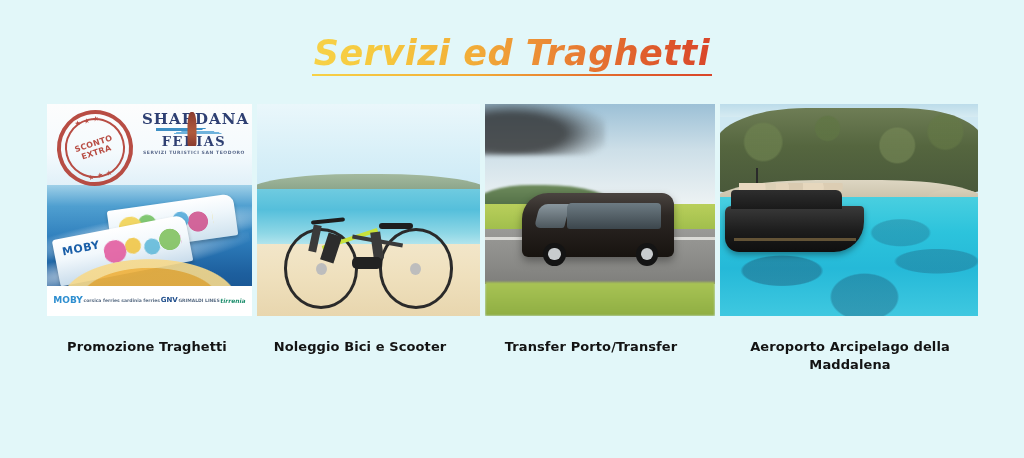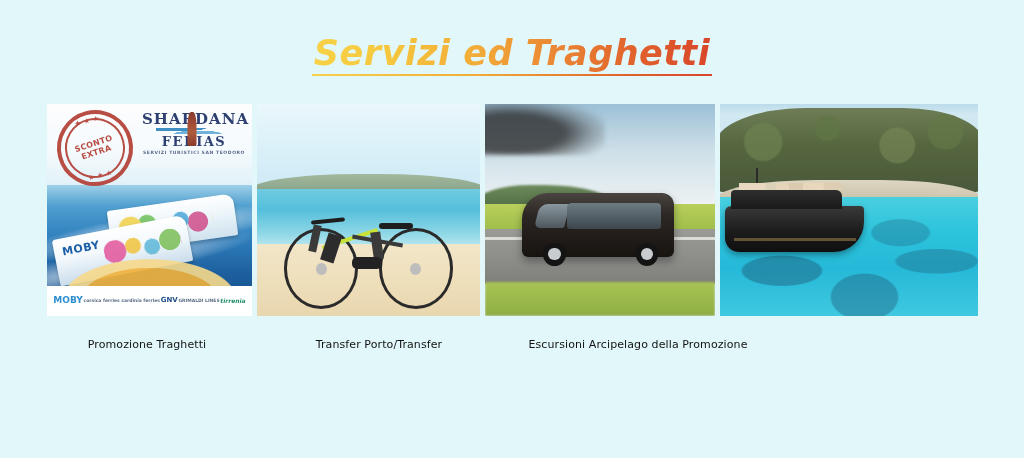--- a/index.html
+++ b/index.html
@@ -360,22 +360,22 @@
     position: absolute;
     left: 40px;
     top: 338px;
     width: 944px;
     display: flex;
     align-items: flex-start;
   }
   .caption {
     text-align: center;
     font-family: "DejaVu Sans", sans-serif;
-    font-weight: normal;
-    font-size: 11px;
+    font-weight: bold;
+    font-size: 13px;
     color: #131313;
     line-height: 1.35;
     letter-spacing: .1px;
   }
   .c1 { width: 214px; }
   .c2 { width: 212px; }
   .c3 { width: 250px; }
   .c4 { width: 268px; }
 </style>
 </head>
@@ -471,15 +471,16 @@
       <div class="people"></div>
       <div class="deck"></div>
       <div class="stripe"></div>
     </div>
   </div>
 
 </div>
 
 <div class="captions">
   <div class="caption c1">Promozione Traghetti</div>
+  <div class="caption c2">Noleggio Bici e Scooter</div>
   <div class="caption c3">Transfer Porto/Transfer</div>
-  <div class="caption c4">Escursioni Arcipelago della Promozione</div>
+  <div class="caption c4">Aeroporto Arcipelago della Maddalena</div>
 </div>
 
 </body></html>

